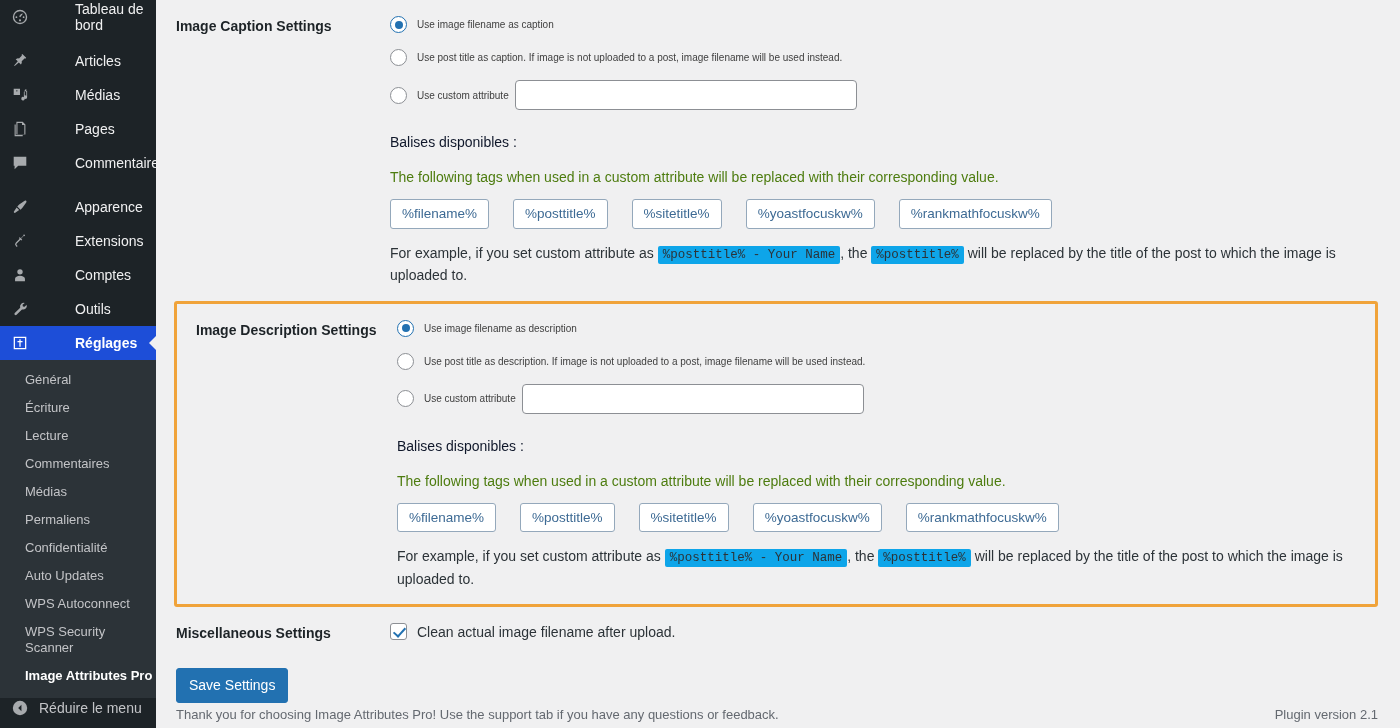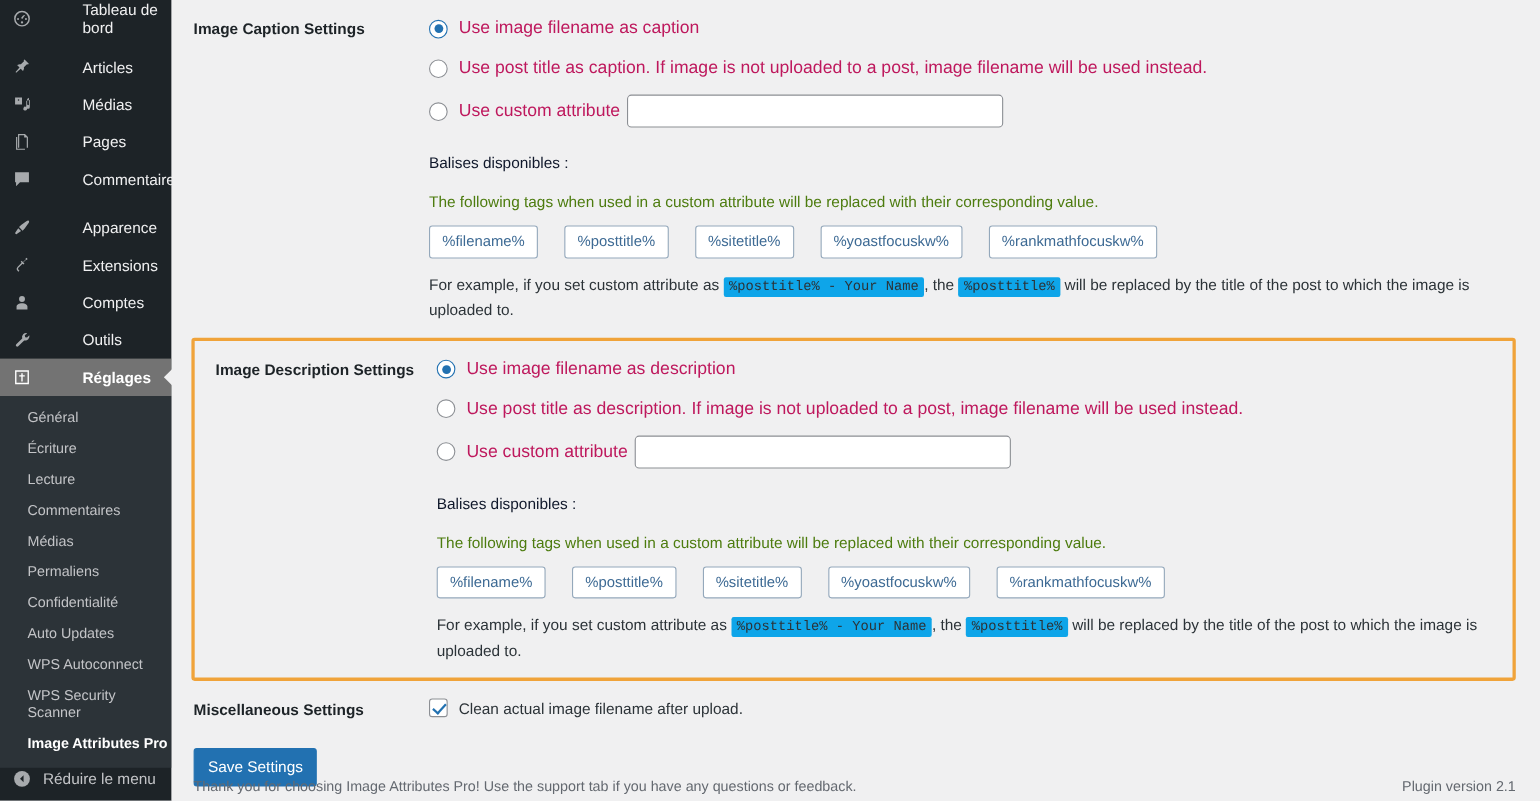--- a/index.html
+++ b/index.html
@@ -33,21 +33,21 @@
   }
   .menu-item.sep-top { margin-top: 10px; }
   .menu-item .mi-icon {
     width: 20px; height: 20px; min-width: 20px;
     margin-right: 9px;
     display: flex; align-items: center; justify-content: center;
     color: #a7aaad;
   }
   .menu-item .mi-icon svg { display: block; }
   .menu-item.active {
-    background: #737373;
+    background: #1d4ed8;
     color: #fff;
     font-weight: 600;
   }
   .menu-item.active .mi-icon { color: #fff; }
   .menu-item.active .arrow {
     position: absolute; right: -1px; top: 50%;
     transform: translateY(-50%);
     width: 0; height: 0;
     border-top: 8px solid transparent;
     border-bottom: 8px solid transparent;
@@ -132,22 +132,22 @@
   .rbtn.checked::after {
     content: "";
     position: absolute;
     left: 50%; top: 50%;
     width: 8px; height: 8px;
     margin: -4px 0 0 -4px;
     border-radius: 50%;
     background: #2271b1;
   }
   .rlabel {
-    font-size: 16px;
-    color: #be185d;
+    font-size: 10px;
+    color: #404040;
     line-height: 1.5;
     cursor: pointer;
   }
   .attr-input {
     width: 342px; height: 30px;
     border: 1px solid #8c8f94;
     border-radius: 4px;
     background: #fff;
     margin-left: 6px;
     padding: 0 8px;

